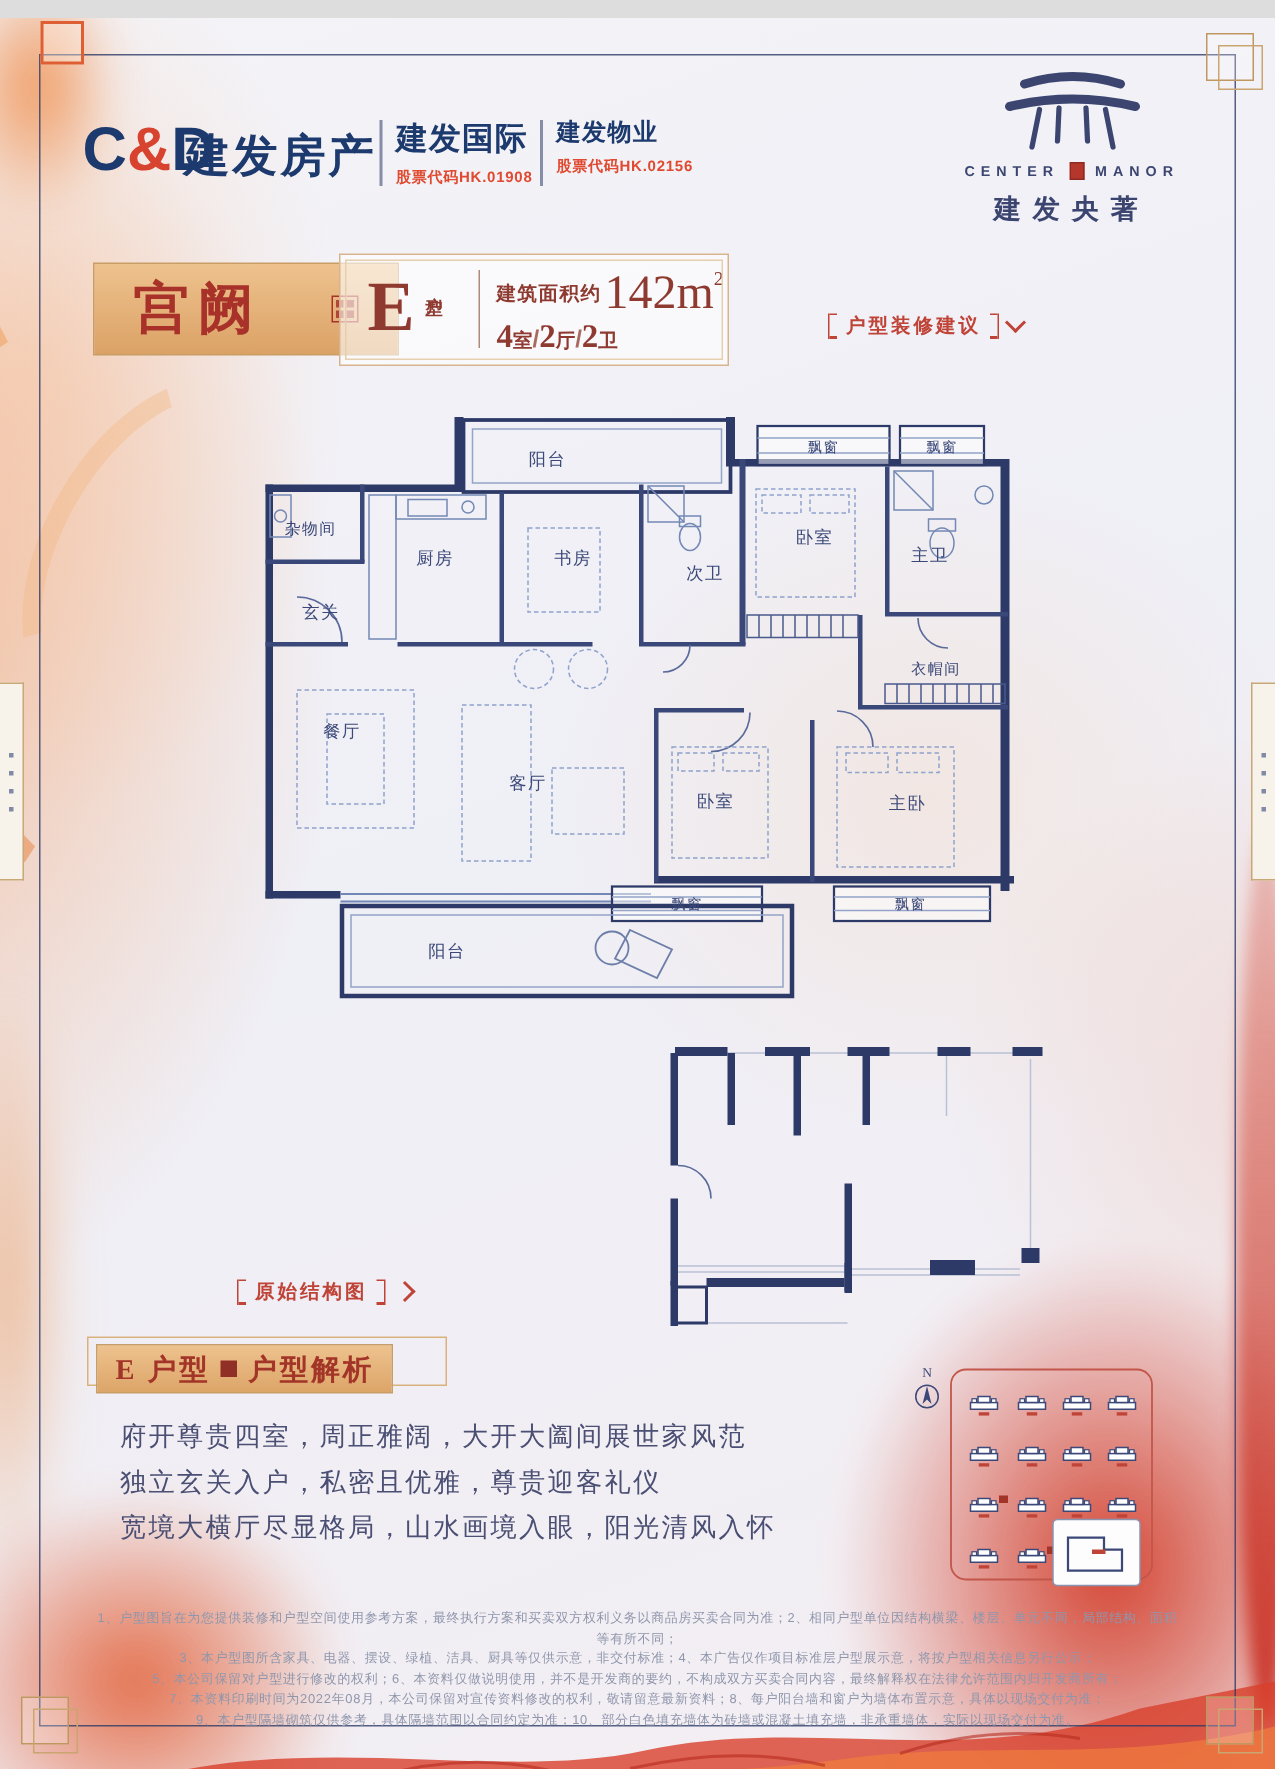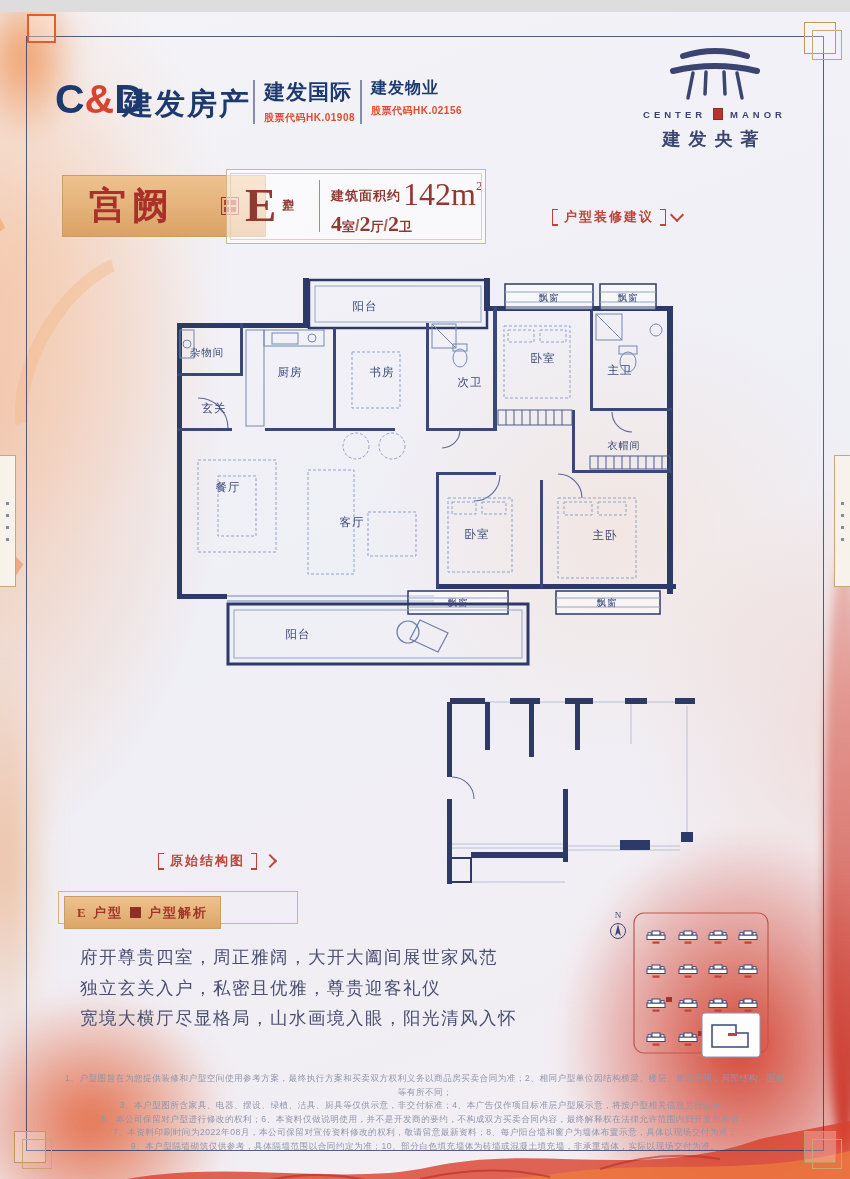--- a/index.html
+++ b/index.html
@@ -40,21 +40,21 @@
   .linklike{display:flex;align-items:center;gap:6px;color:#bf4437;font-size:13px;letter-spacing:2px;font-weight:bold;cursor:pointer;}
   .brk{position:relative;width:5px;height:17px;}
   .brk.l{border-left:1.2px solid #bf4437;}
   .brk.r{border-right:1.2px solid #bf4437;}
   .brk::before,.brk::after{content:"";position:absolute;width:5px;height:1.2px;background:#bf4437;left:0;}
   .brk::before{top:0}.brk::after{bottom:0}
   .chev-d{width:8px;height:8px;border-right:2px solid #bf4437;border-bottom:2px solid #bf4437;transform:rotate(45deg);margin-top:-4px;}
   .chev-r{width:8px;height:8px;border-right:2px solid #bf4437;border-bottom:2px solid #bf4437;transform:rotate(-45deg);margin-left:2px;}
   
   .antag-back{position:absolute;border:1px solid #d9b27e;background:transparent;}
-  .antag{position:absolute;background:linear-gradient(180deg,#eec28e,#dca568);border:1px solid #c99e66;display:flex;align-items:center;gap:7px;padding:0 12px;font-family:"Liberation Serif",serif;font-weight:bold;color:#a23528;font-size:13px;letter-spacing:2px;}
+  .antag{position:absolute;background:linear-gradient(180deg,#eec28e,#dca568);border:1px solid #c99e66;display:flex;align-items:center;gap:7px;padding:0 12px;font-family:"Liberation Serif",serif;font-weight:bold;color:#a23528;font-size:19px;letter-spacing:2px;}
   .antag .sq{width:11px;height:11px;background:#8f2f26;}
   .anline{font-family:"Liberation Serif",serif;font-size:17.5px;line-height:30.5px;color:#4a4f73;letter-spacing:1.5px;}
   
   .fine{width:720px;text-align:center;font-size:8.6px;line-height:13.6px;color:#8f96ac;letter-spacing:.5px;}
   svg text{font-family:"Liberation Serif",serif;}
 </style>
 </head>
 <body>
 
 <div class="page">

